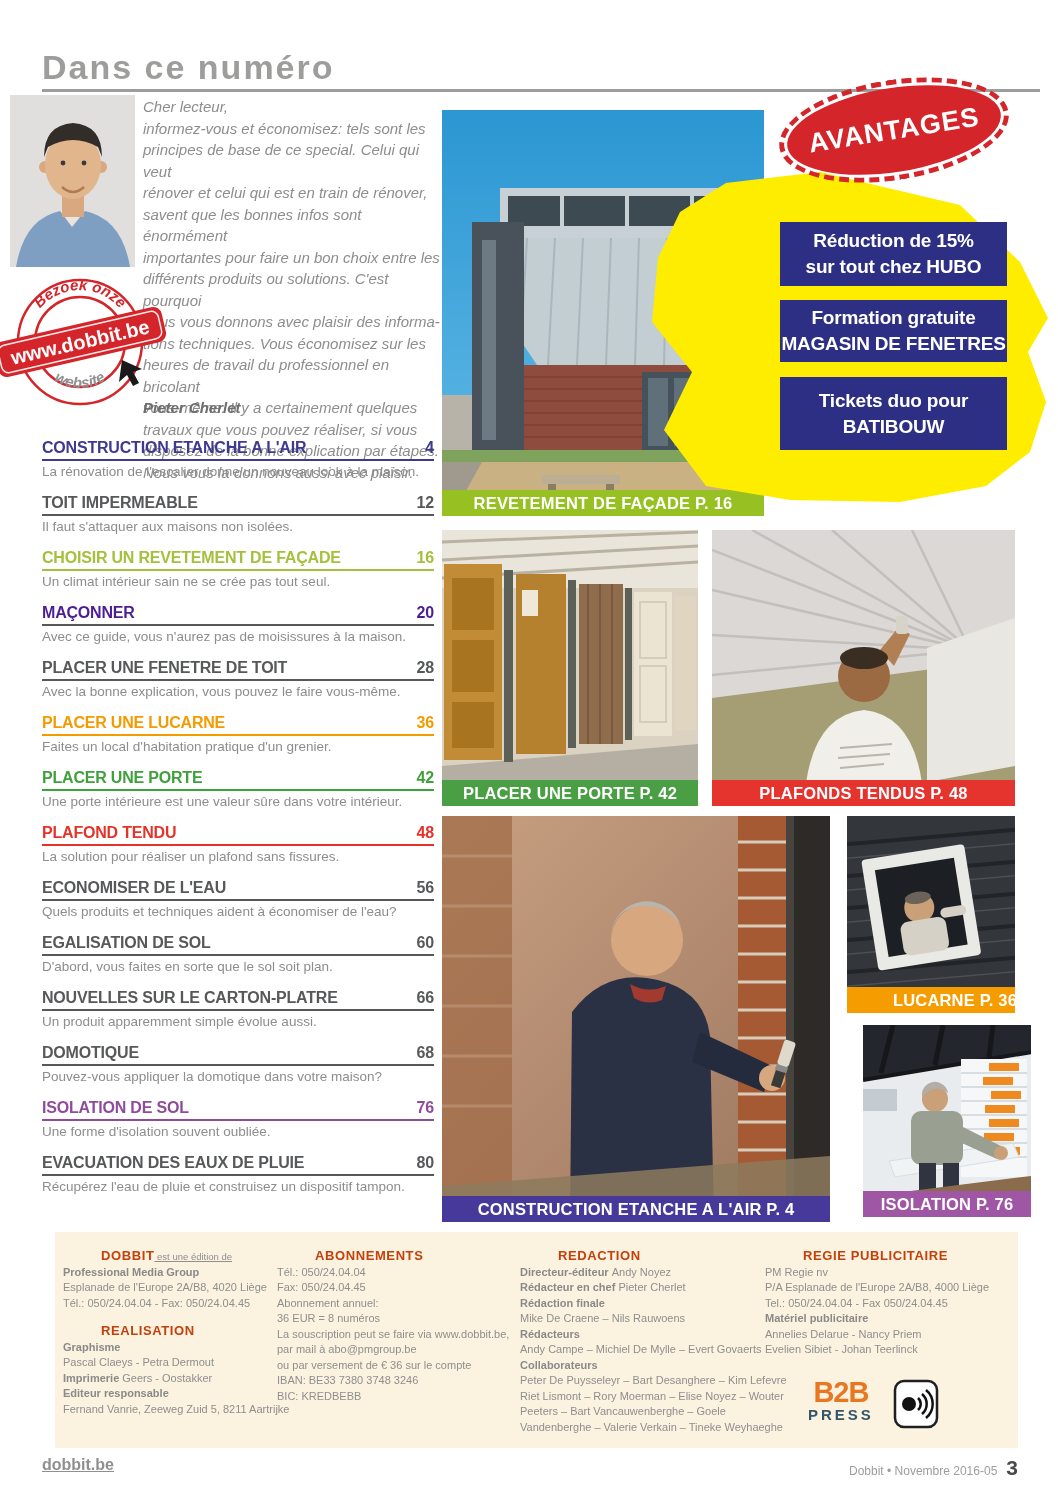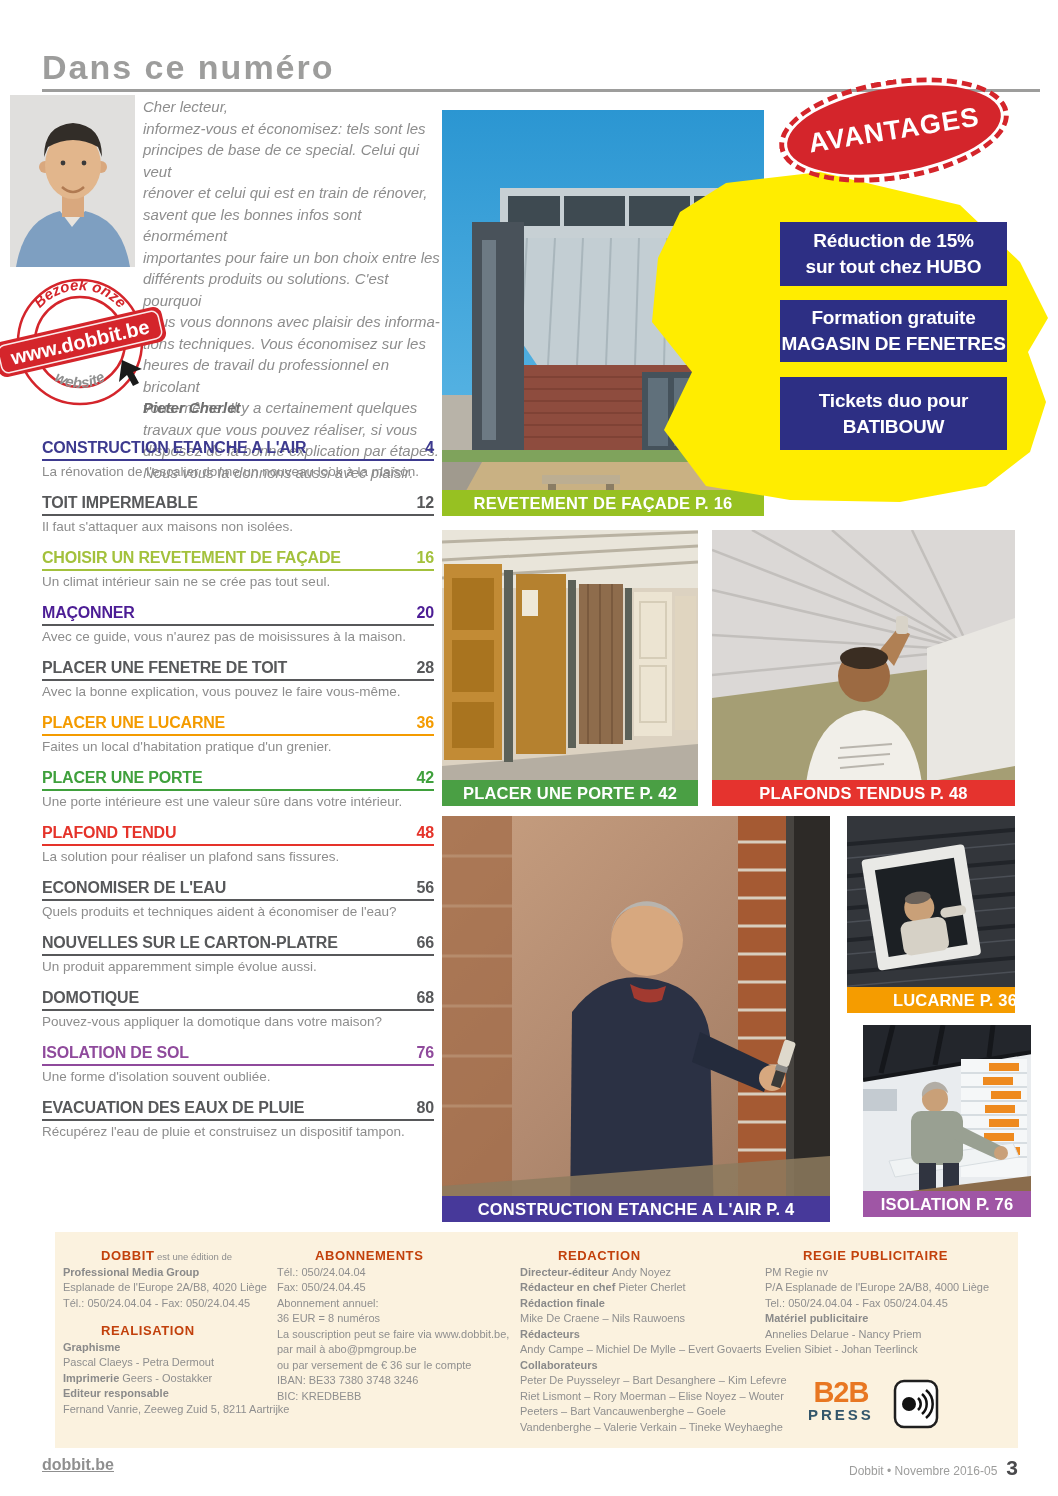--- a/index.html
+++ b/index.html
@@ -53,21 +53,21 @@
   .offer-1{top:222px;height:64px;} .offer-2{top:300px;height:62px;} .offer-3{top:377px;height:73px;}
 
   
   .colophon{position:absolute;left:55px;top:1232px;width:963px;height:216px;}
   .cl-col{position:absolute;top:16px;font-size:11px;line-height:15.5px;color:#8f8f8f;}
   .cl-col-1{left:8px;width:215px;} .cl-col-2{left:222px;width:235px;}
   .cl-col-3{left:465px;width:250px;} .cl-col-4{left:710px;width:248px;}
   .cl-line{white-space:nowrap;}
   .cl-h{font-weight:bold;font-size:13px;letter-spacing:.6px;color:#c2410c;margin-left:38px;}
   .cl-b{font-weight:bold;color:#8a8a8a;}
-  .cl-s{font-size:9.5px;}
+  .cl-s{font-size:9.5px;text-decoration:underline;}
   .cl-gap{height:12px;}
   .b2b{position:absolute;left:753px;top:146px;text-align:center;}
   .b2b-mark{font-size:29px;font-weight:bold;color:#e87722;letter-spacing:-1px;line-height:28px;}
   .b2b-press{font-size:15px;font-weight:bold;color:#33566b;letter-spacing:3px;}
   .audio-icon{position:absolute;left:838px;top:146px;}
 
   
   .footer-site{position:absolute;left:42px;top:1456px;font-size:16px;font-weight:bold;
                color:#8f8f8f;text-decoration:underline;cursor:pointer;}
   .footer-right{position:absolute;right:40px;top:1456px;display:flex;align-items:baseline;gap:9px;}
@@ -192,20 +192,27 @@
       </div>
       <div class="toc-item">
         <div class="toc-head" style="color: rgb(87, 88, 90); border-bottom-color: rgb(87, 88, 90);">
           <span class="toc-title">ECONOMISER DE L'EAU</span>
           <span class="toc-page">56</span>
         </div>
         <div class="toc-desc">Quels produits et techniques aident à économiser de l'eau?</div>
       </div>
       <div class="toc-item">
         <div class="toc-head" style="color: rgb(87, 88, 90); border-bottom-color: rgb(87, 88, 90);">
+          <span class="toc-title">EGALISATION DE SOL</span>
+          <span class="toc-page">60</span>
+        </div>
+        <div class="toc-desc">D'abord, vous faites en sorte que le sol soit plan.</div>
+      </div>
+      <div class="toc-item">
+        <div class="toc-head" style="color: rgb(87, 88, 90); border-bottom-color: rgb(87, 88, 90);">
           <span class="toc-title">NOUVELLES SUR LE CARTON-PLATRE</span>
           <span class="toc-page">66</span>
         </div>
         <div class="toc-desc">Un produit apparemment simple évolue aussi.</div>
       </div>
       <div class="toc-item">
         <div class="toc-head" style="color: rgb(87, 88, 90); border-bottom-color: rgb(87, 88, 90);">
           <span class="toc-title">DOMOTIQUE</span>
           <span class="toc-page">68</span>
         </div>

